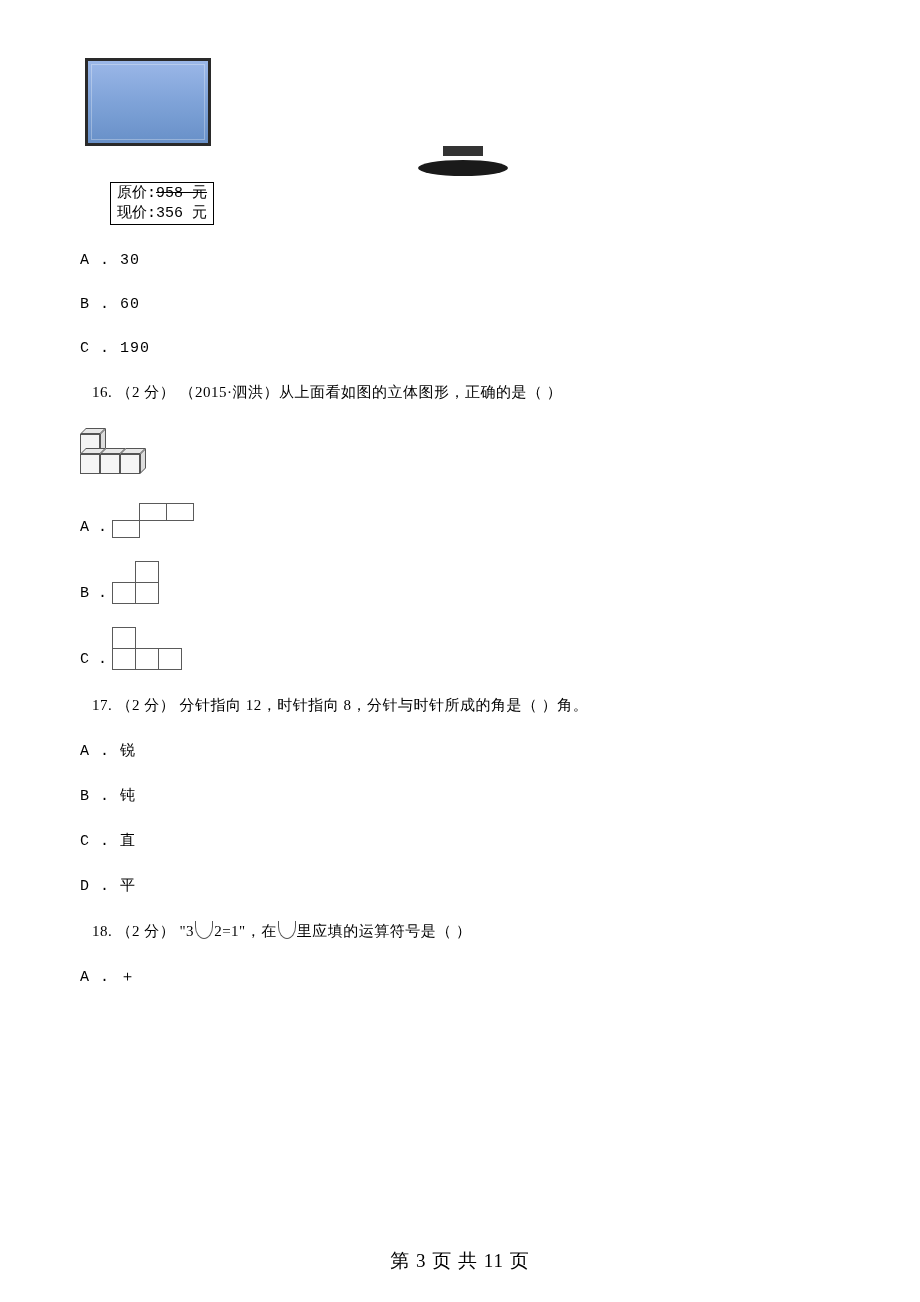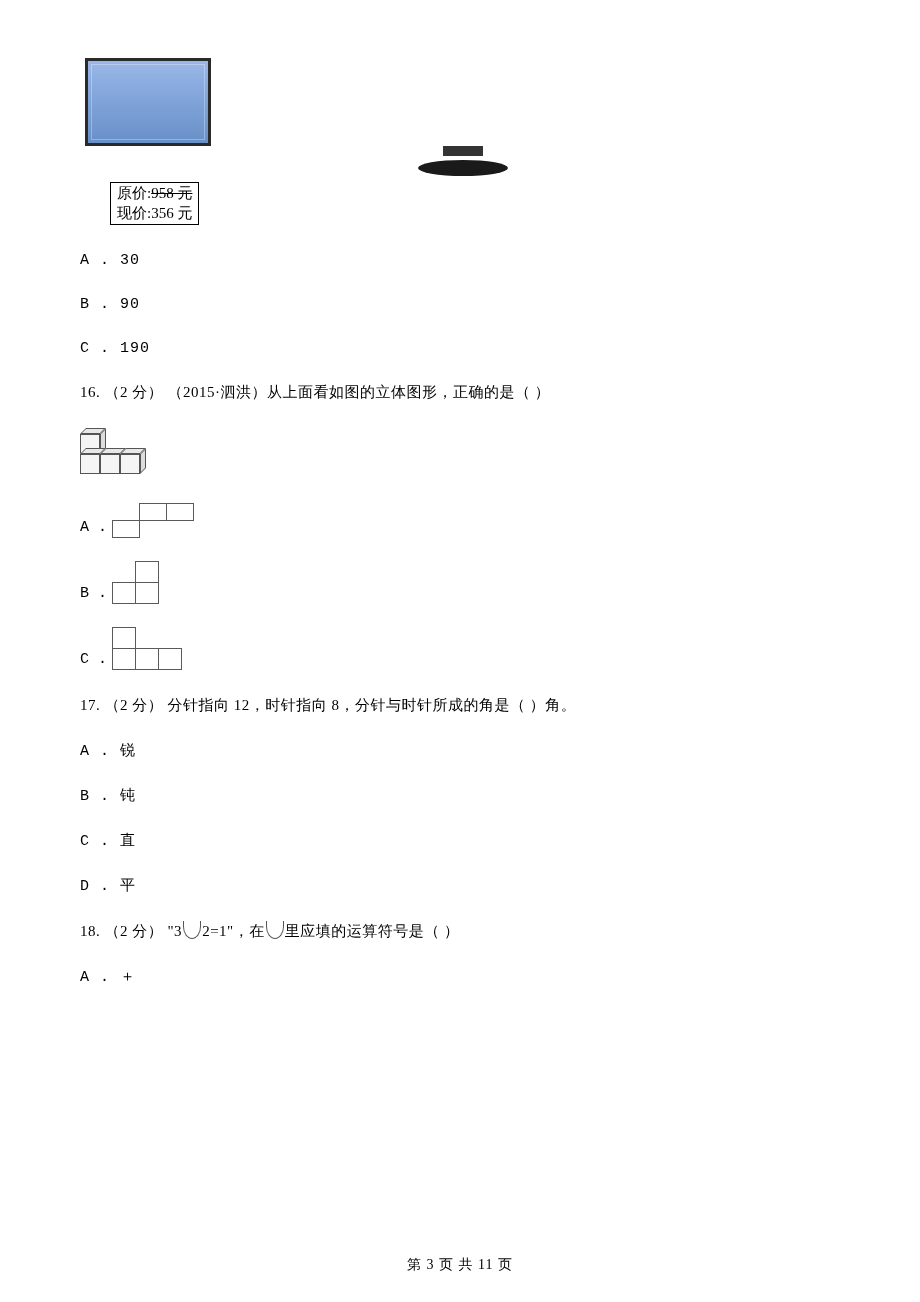--- a/index.html
+++ b/index.html
@@ -55,34 +55,35 @@
     .price-box {
       display: inline-block;
       border: 1px solid #000;
       padding: 1px 6px;
       margin-left: 25px;
       margin-top: 10px;
       line-height: 1.3;
     }
     .price-line {
       display: block;
+      font-family: Liberation Mono, monospace;
     }
     .strike {
       text-decoration: line-through;
     }
     .option {
       margin: 26px 0;
       letter-spacing: 1px;
     }
     .option-label {
       font-family: "Courier New", monospace;
       font-size: 15px;
     }
     .q-line {
-      margin: 26px 0;
+      margin: 26px 12px;
       letter-spacing: 0.5px;
     }
     .cube-fig {
       margin: 22px 0 18px 0;
       position: relative;
       width: 72px;
       height: 52px;
     }
     .cube {
       position: absolute;
@@ -158,21 +159,21 @@
       border-top: none;
       vertical-align: -3px;
       margin: 0 1px;
     }
     .pager {
       position: absolute;
       bottom: 28px;
       left: 0;
       width: 100%;
       text-align: center;
-      font-size: 14px;
+      font-size: 19px;
       font-family: SimSun, "宋体", serif;
       letter-spacing: 1px;
     }
   </style>
 </head>
 <body>
 
 <div class="tv-image">
   <div class="tv-screen"></div>
   <div class="tv-neck"></div>
@@ -184,21 +185,21 @@
     <span class="price-line">
       <span>现价:</span><span>356 元</span>
     </span>
   </div>
 </div>
 
 <div class="option">
   <span class="option-label">A .  30</span>
 </div>
 <div class="option">
-  <span class="option-label">B .  90</span>
+  <span class="option-label">B .  60</span>
 </div>
 <div class="option">
   <span class="option-label">C .  190</span>
 </div>
 
 <div class="q-line">16.  （2 分）  （2015·泗洪）从上面看如图的立体图形，正确的是（    ）</div>
 
 <div class="cube-fig">
   <div class="cube" style="top:0;left:0;">
     <div class="cube-top"></div>

